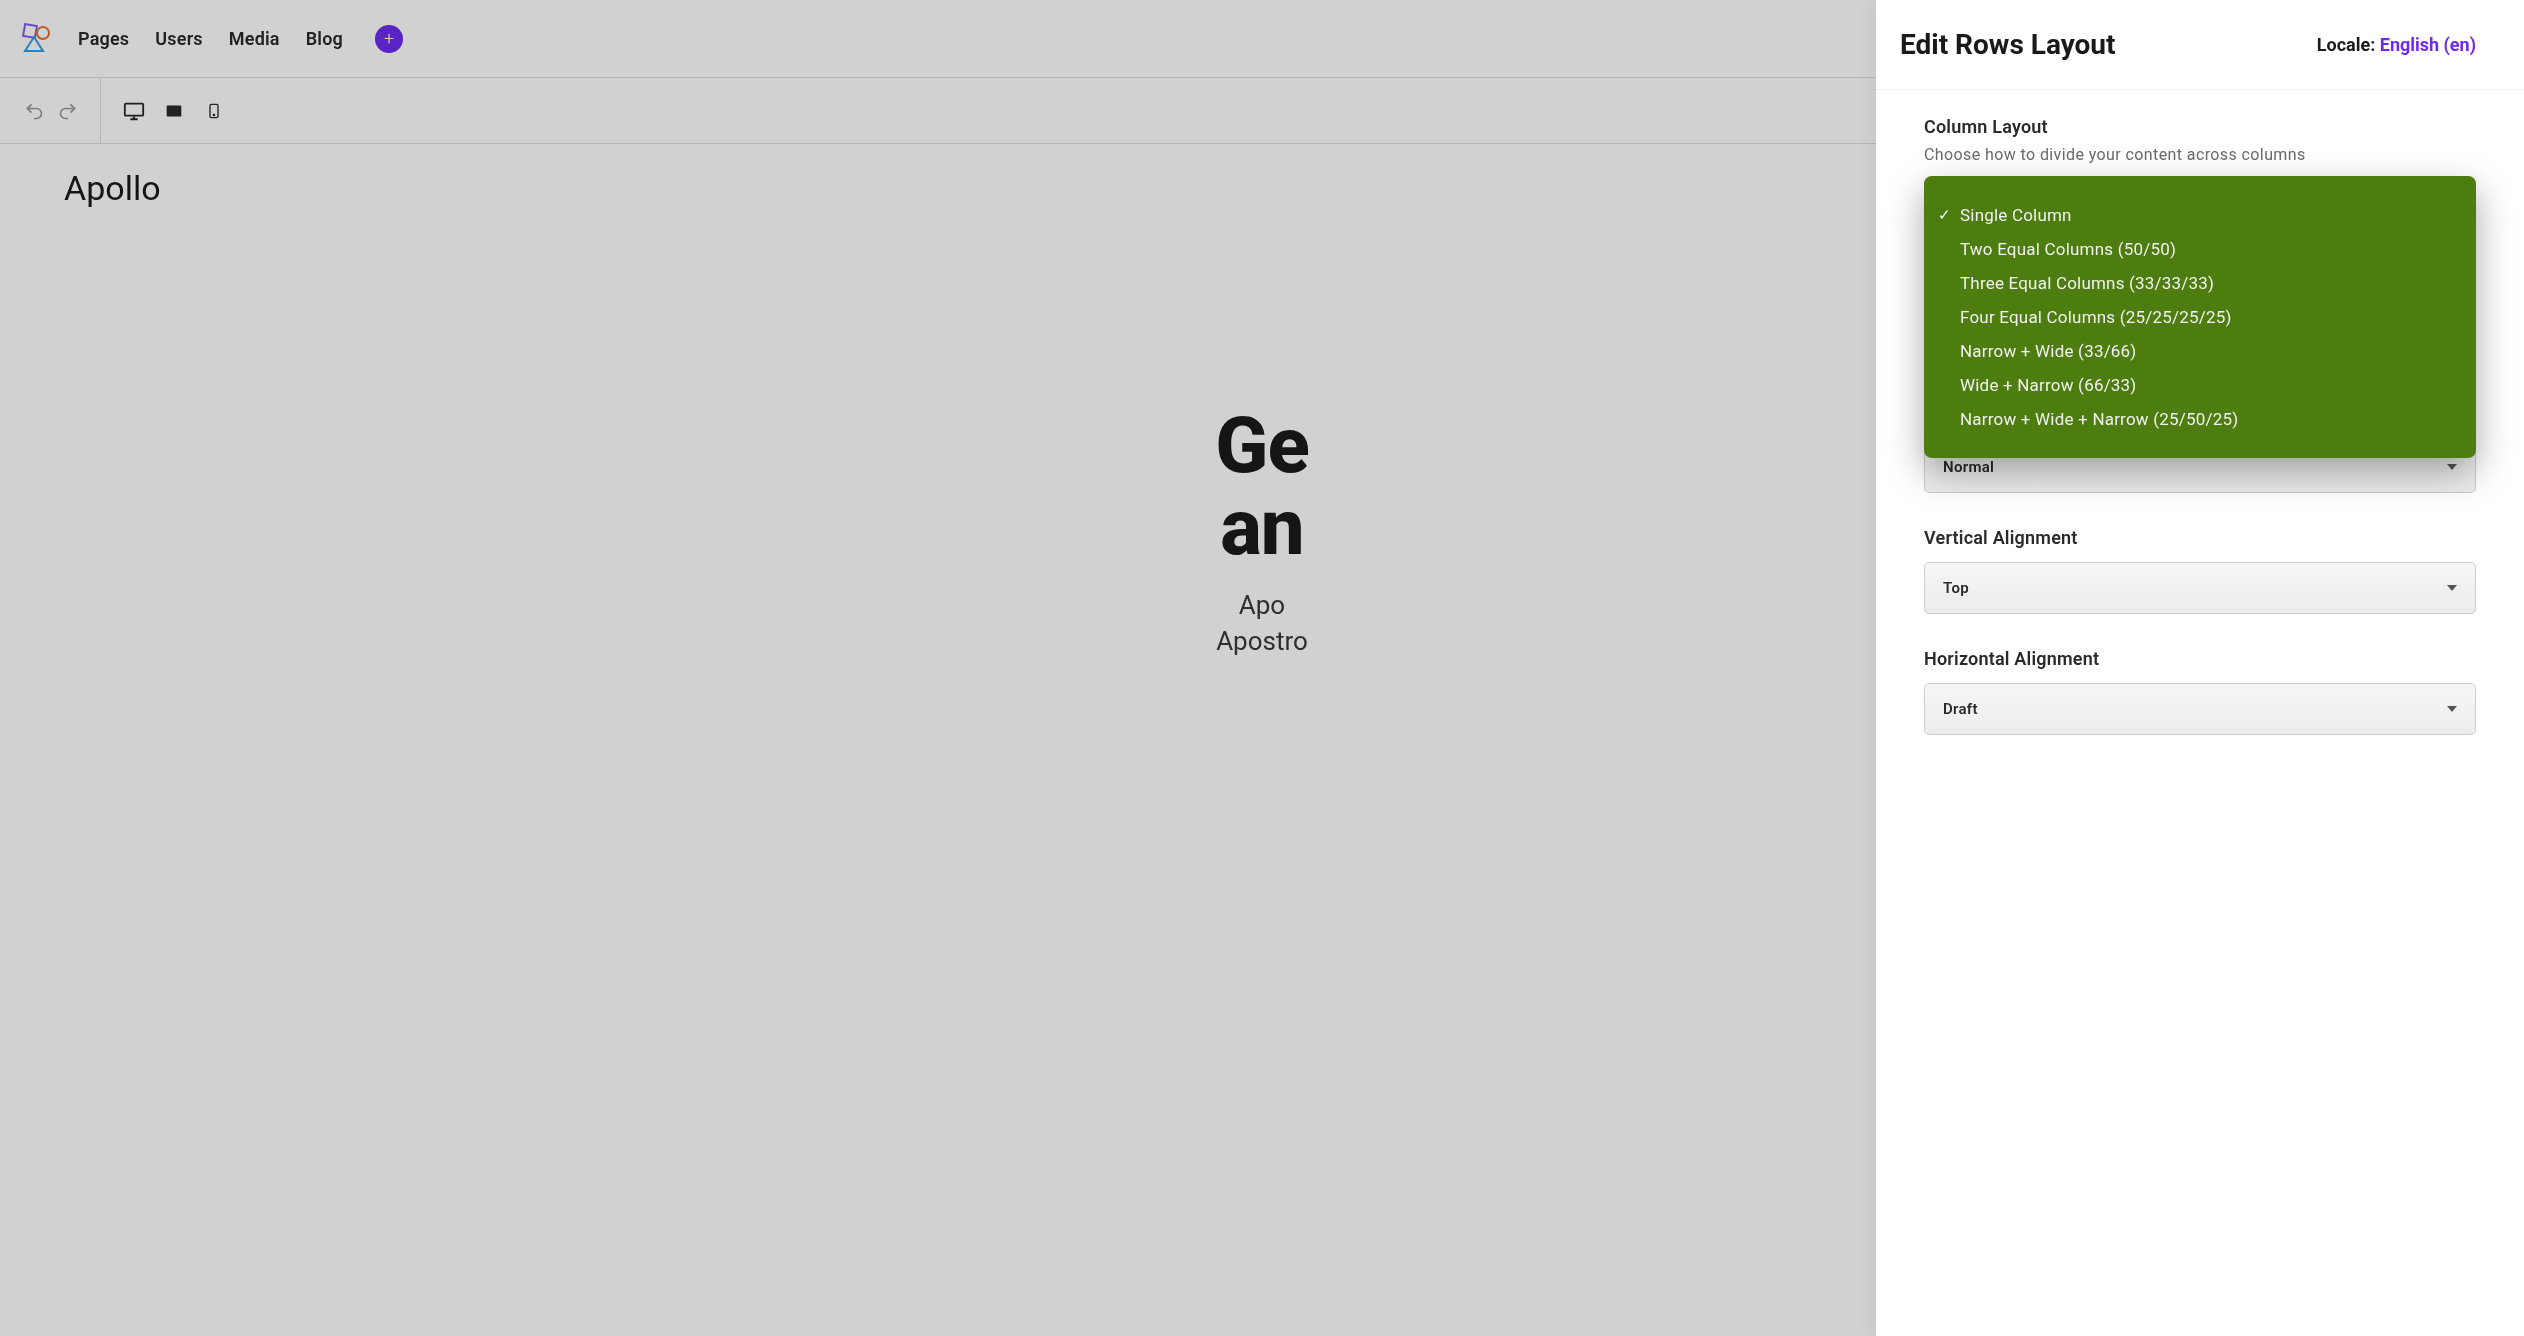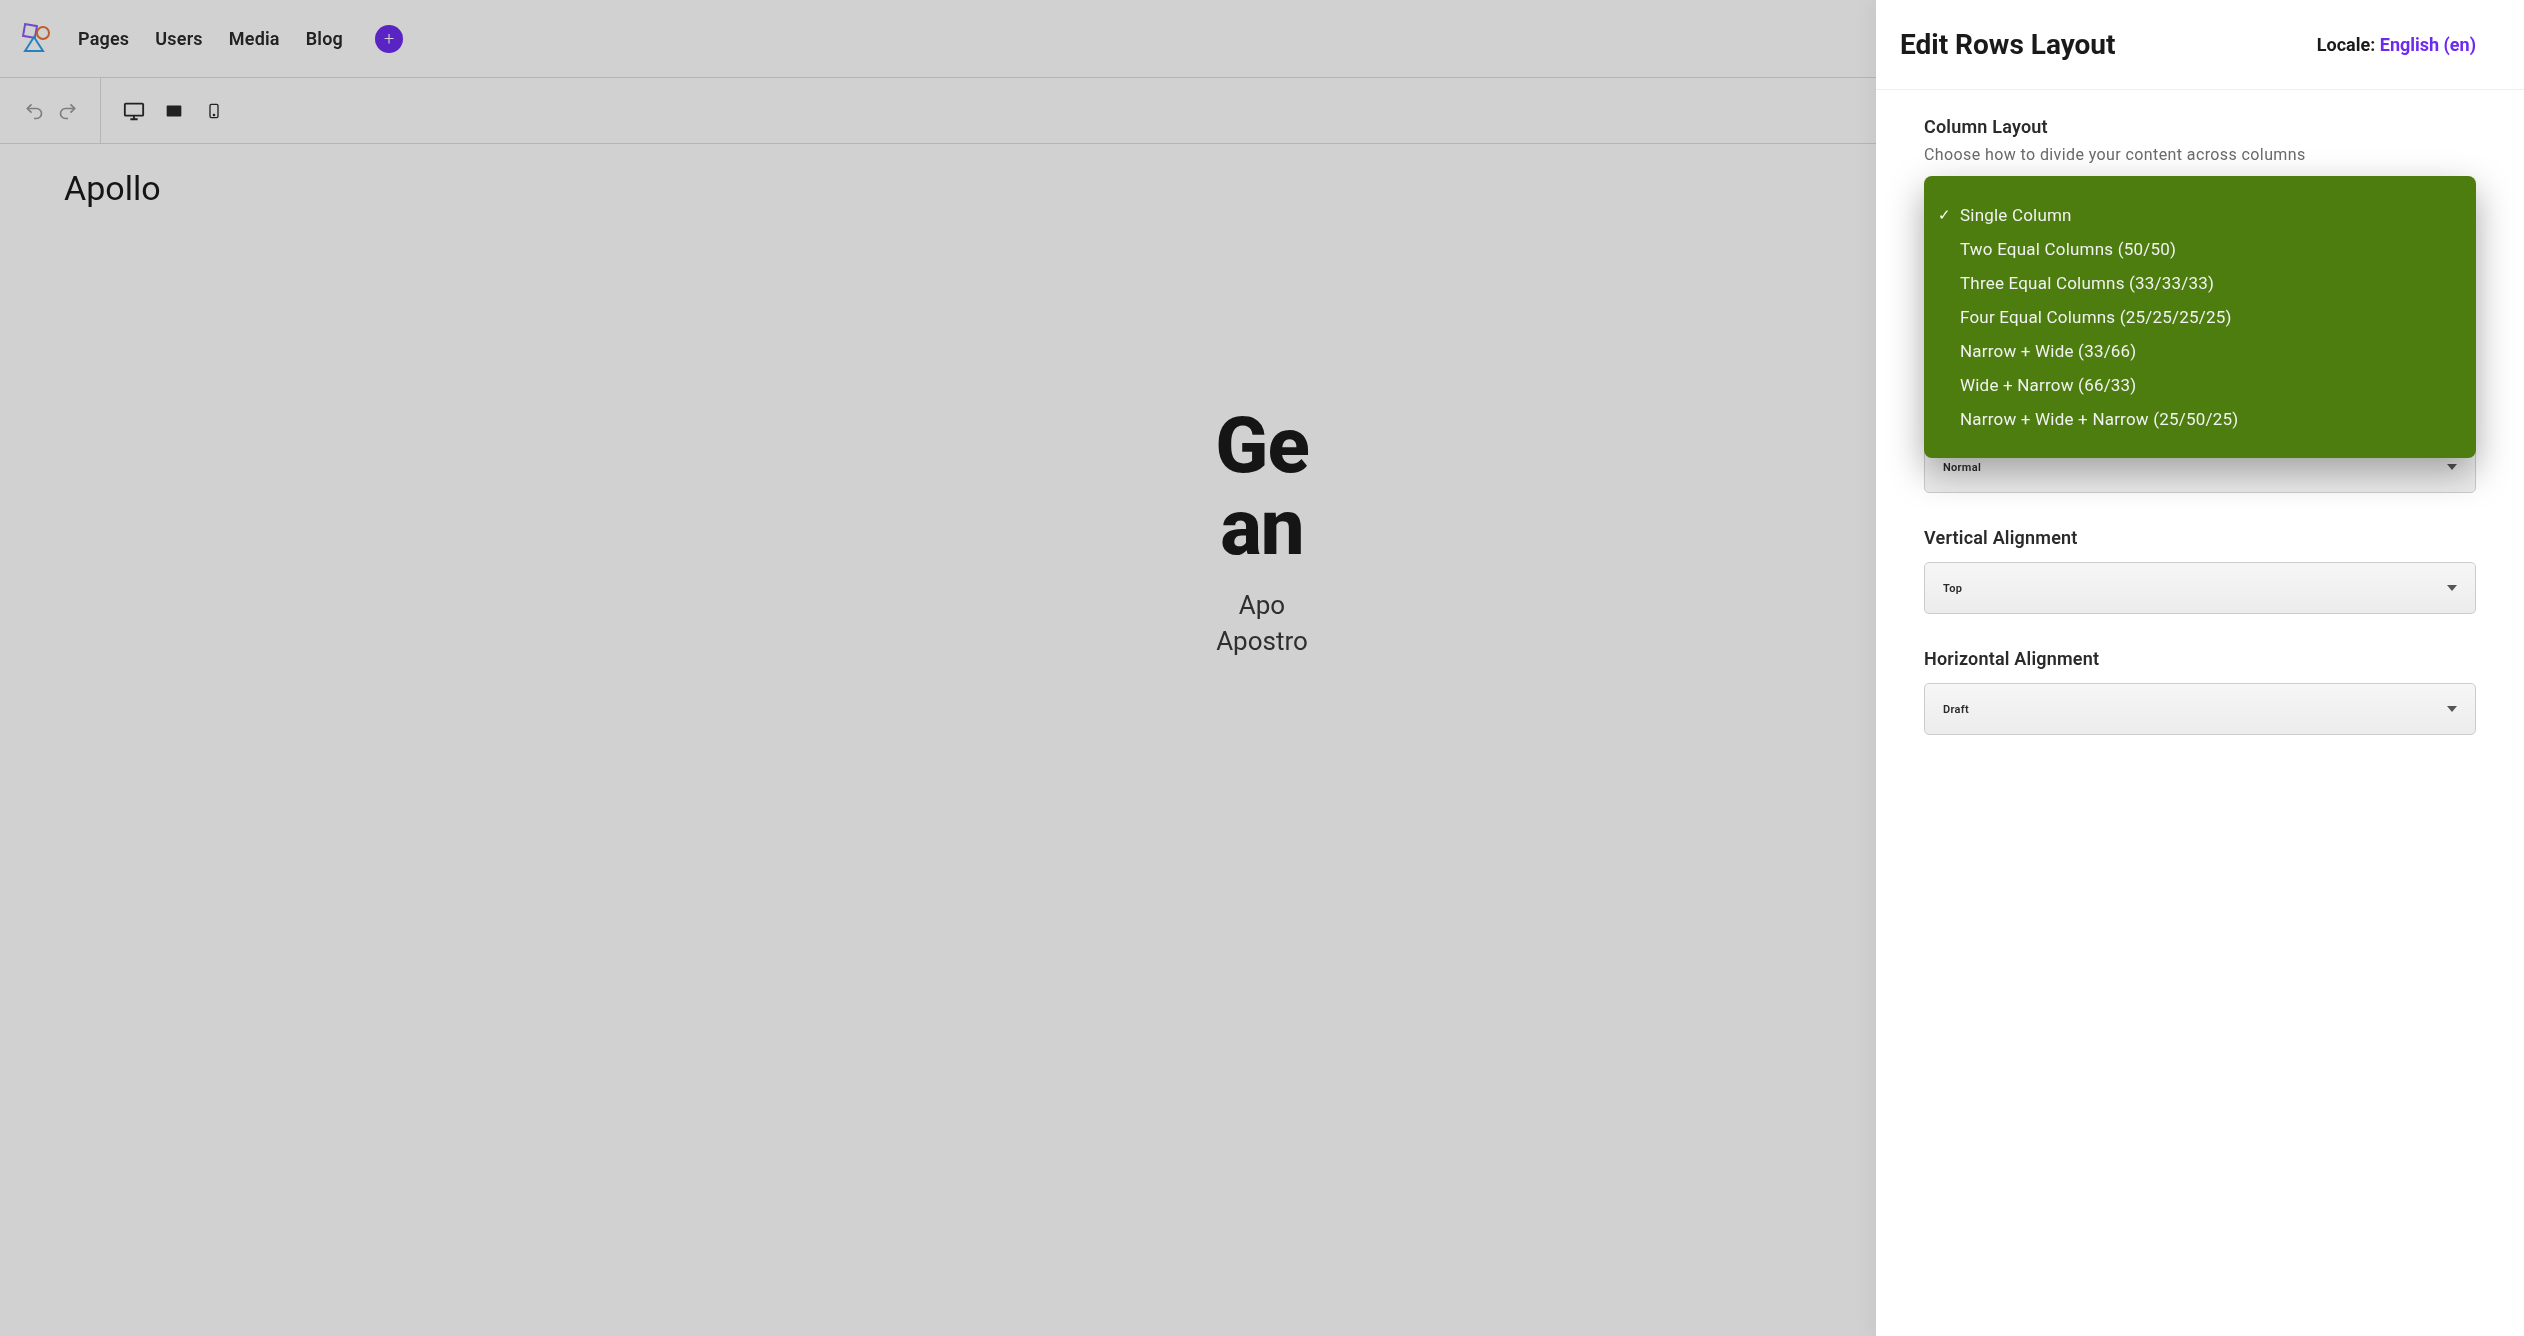--- a/index.html
+++ b/index.html
@@ -142,21 +142,21 @@
   .f-label { font-size:18px; font-weight:600; color:#2a2a2a; letter-spacing:0.2px;}
   .f-help { font-size:16px; color:#6a6a6a; letter-spacing:0.4px;}
   .f-control {
     margin-top:6px;
     height:52px;
     border:1px solid #ccc;
     border-radius:5px;
     background: linear-gradient(180deg,#f6f6f6,#ececec);
     display:flex; align-items:center; justify-content:space-between;
     padding: 0 18px;
-    font-size:11px; font-weight:600; color:#2a2a2a;
+    font-size:15px; font-weight:600; color:#2a2a2a;
     cursor:pointer;
     letter-spacing:0.3px;
   }
   .f-control .caret { width:0;height:0;border-left:5px solid transparent;border-right:5px solid transparent;border-top:6px solid #555;}
 
   
   .dropdown {
     position: absolute;
     left: 0px; right: 0px;
     top: 60px;

